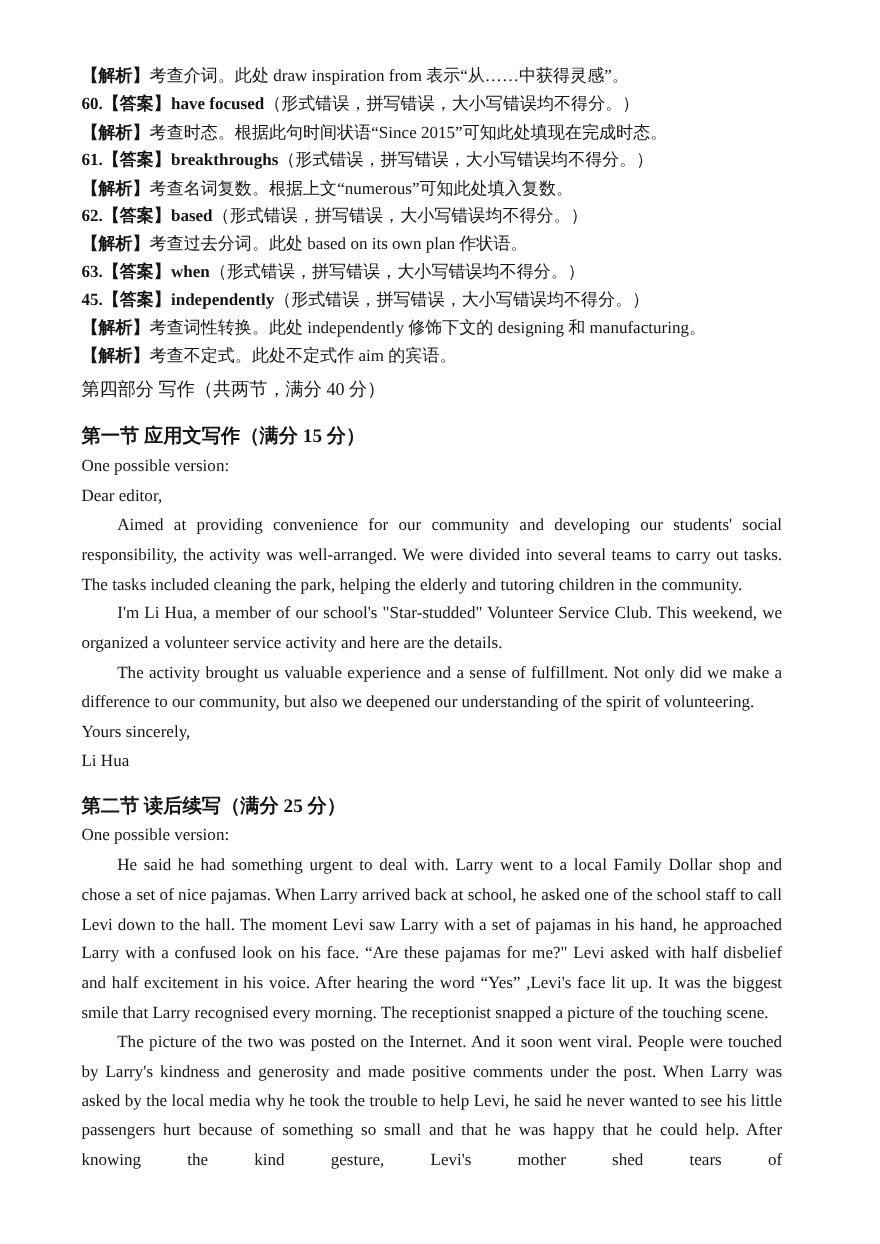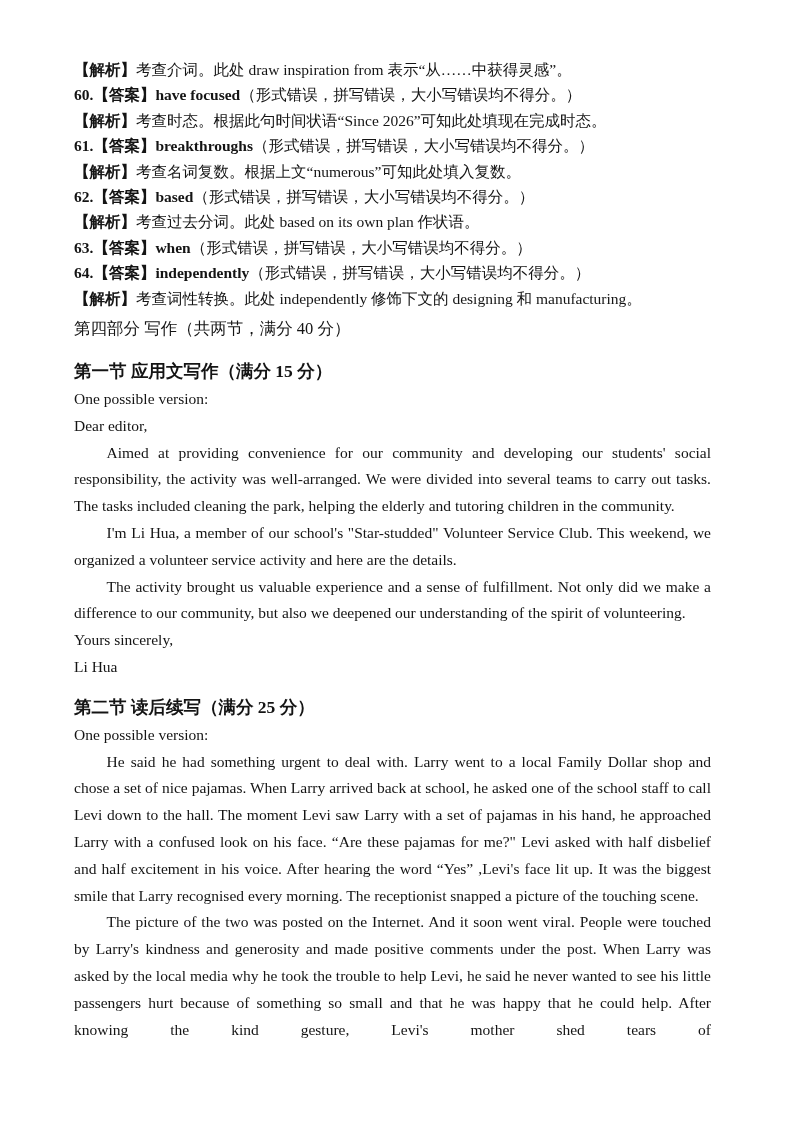--- a/index.html
+++ b/index.html
@@ -50,38 +50,39 @@
 <body>
 
 <div class="page">
 
   <section class="answers">
 
     <p><span class="b">【解析】</span><span>考查介词。此处 draw inspiration from 表示“从……中获得灵感”。</span></p>
 
     <p><span class="b">60.</span><span class="b">【答案】</span><span class="b">have focused</span><span>（形式错误，拼写错误，大小写错误均不得分。）</span></p>
 
-    <p><span class="b">【解析】</span><span>考查时态。根据此句时间状语“Since 2026”可知此处填现在完成时态。</span></p>
+    <p><span class="b">【解析】</span><span>考查时态。根据此句时间状语“Since 2015”可知此处填现在完成时态。</span></p>
 
     <p><span class="b">61.</span><span class="b">【答案】</span><span class="b">breakthroughs</span><span>（形式错误，拼写错误，大小写错误均不得分。）</span></p>
 
     <p><span class="b">【解析】</span><span>考查名词复数。根据上文“numerous”可知此处填入复数。</span></p>
 
     <p><span class="b">62.</span><span class="b">【答案】</span><span class="b">based</span><span>（形式错误，拼写错误，大小写错误均不得分。）</span></p>
 
     <p><span class="b">【解析】</span><span>考查过去分词。此处 based on its own plan 作状语。</span></p>
 
     <p><span class="b">63.</span><span class="b">【答案】</span><span class="b">when</span><span>（形式错误，拼写错误，大小写错误均不得分。）</span></p>
 
 
-    <p><span class="b">64.</span><span class="b">【答案】</span><span class="b">independently</span><span>（形式错误，拼写错误，大小写错误均不得分。）</span></p>
+    <p><span class="b">45.</span><span class="b">【答案】</span><span class="b">independently</span><span>（形式错误，拼写错误，大小写错误均不得分。）</span></p>
 
     <p><span class="b">【解析】</span><span>考查词性转换。此处 independently 修饰下文的 designing 和 manufacturing。</span></p>
 
 
+    <p><span class="b">【解析】</span><span>考查不定式。此处不定式作 aim 的宾语。</span></p>
 
   </section>
 
   <h2 class="h-part">第四部分 写作（共两节，满分 40 分）</h2>
   <h2 class="h-section">第一节 应用文写作（满分 15 分）</h2>
 
   <section class="essay">
     <p>One possible version:</p>
     <p>Dear editor,</p>
     <p class="indent">Aimed at providing convenience for our community and developing our students' social responsibility, the activity was well-arranged. We were divided into several teams to carry out tasks. The tasks included cleaning the park, helping the elderly and tutoring children in the community.</p>

